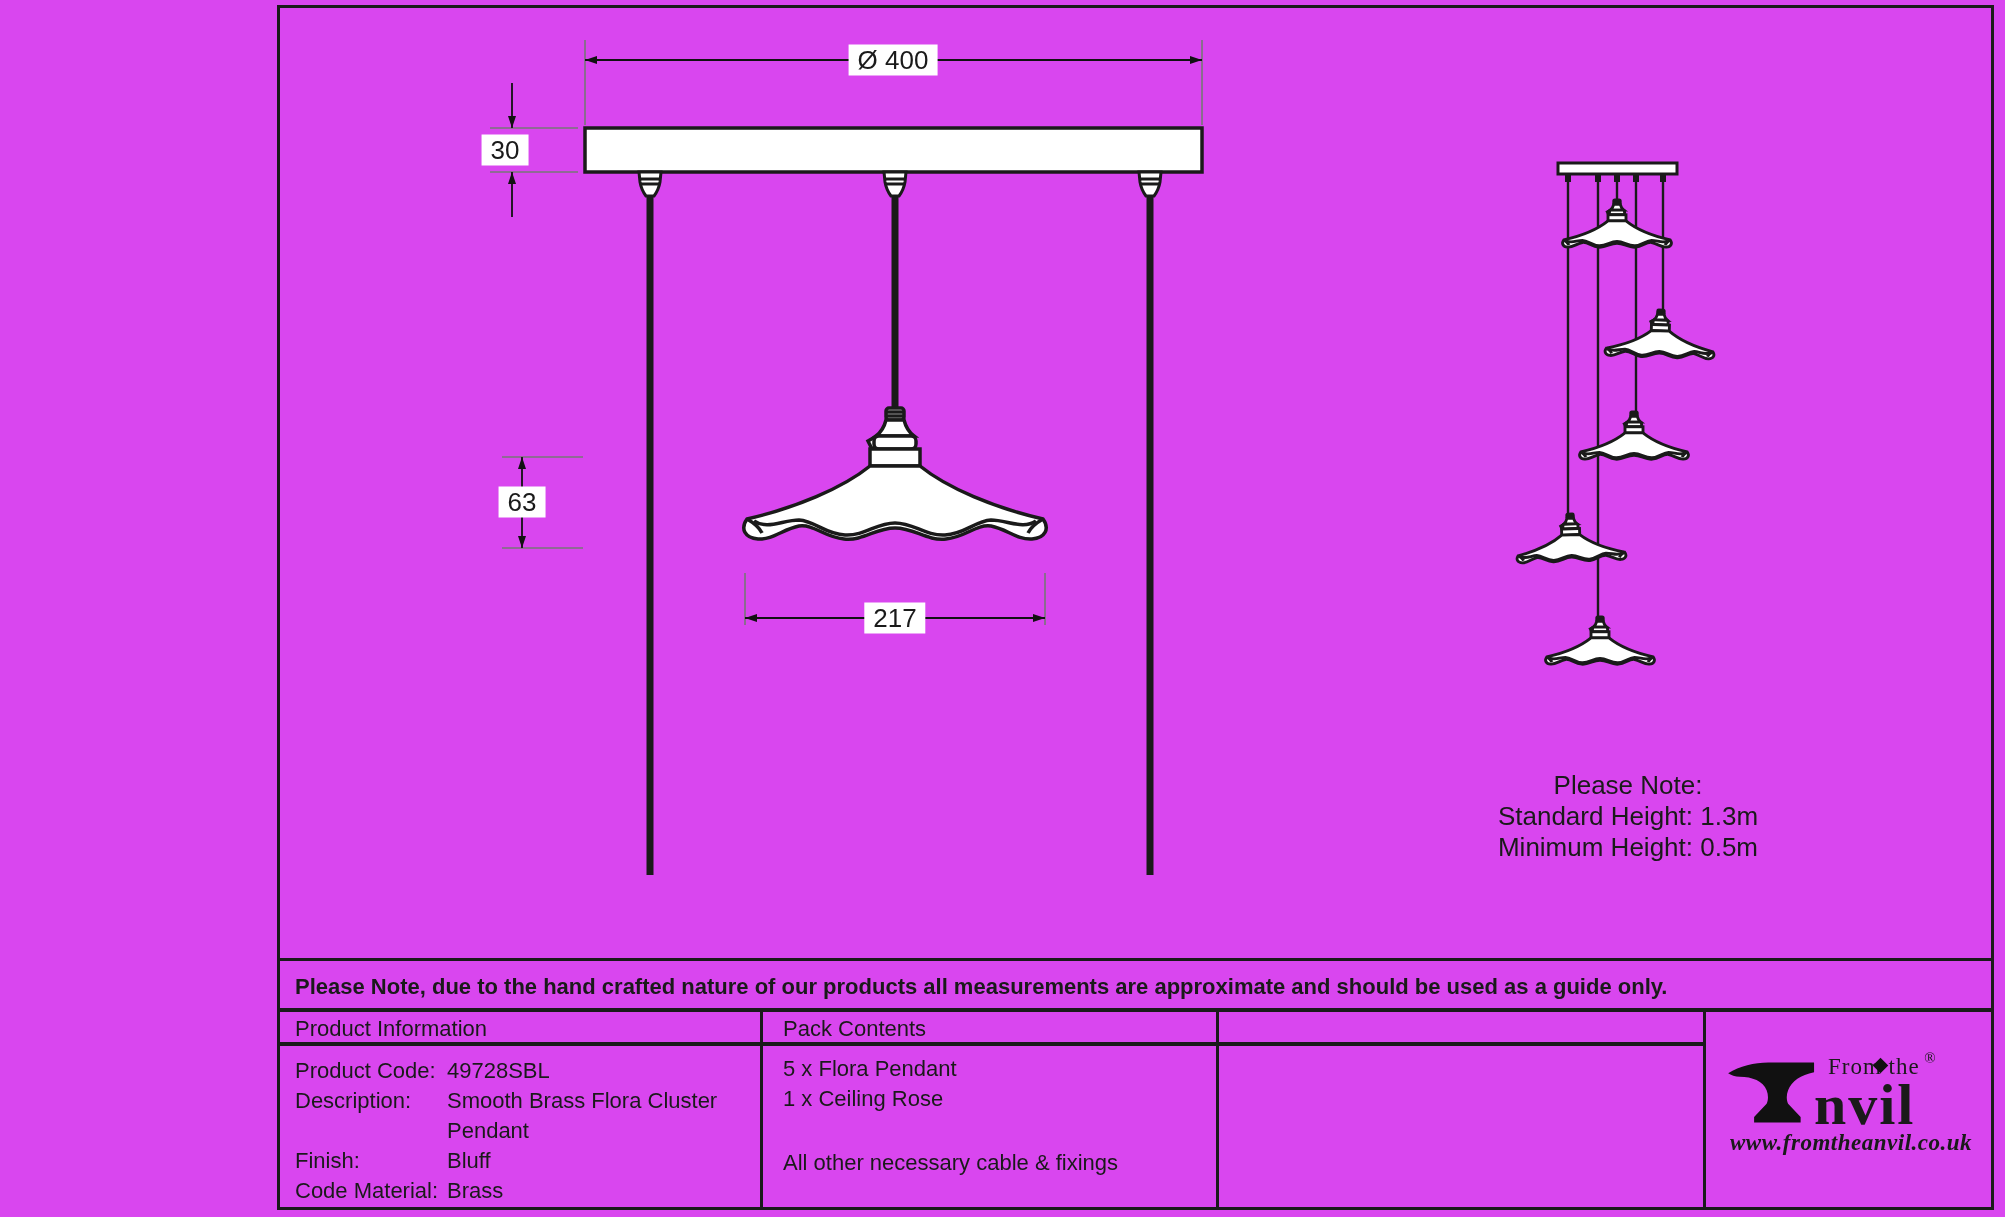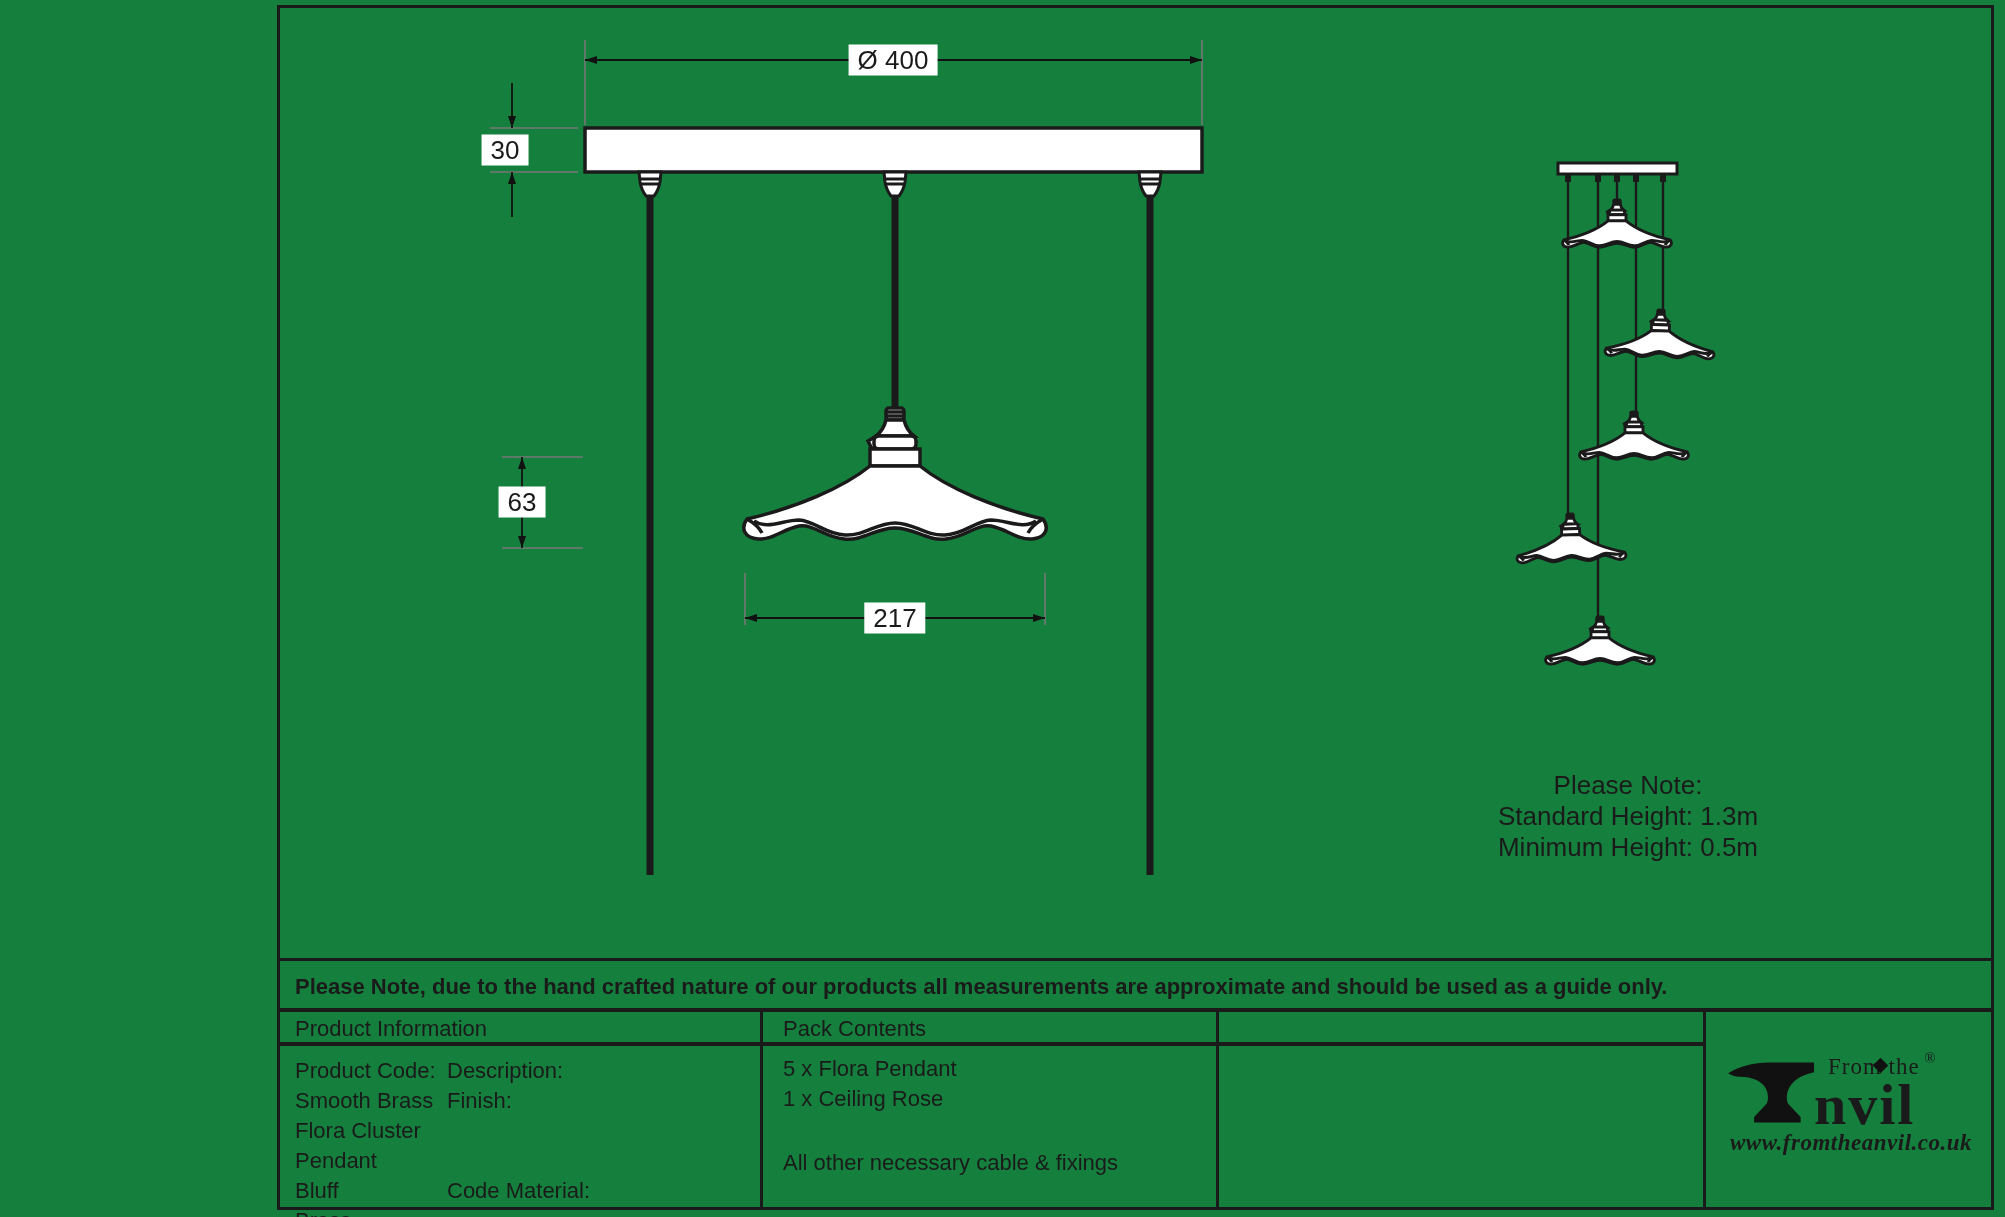--- a/index.html
+++ b/index.html
@@ -1,16 +1,16 @@
 <!DOCTYPE html>
 <html><head>
 <meta charset="utf-8">
 <style>
   html,body{margin:0;padding:0;background:#fff;}
-  .page{position:relative;width:2005px;height:1217px;background:#15803d;overflow:hidden;
+  .page{position:relative;width:2005px;height:1217px;background:#d946ef;overflow:hidden;
         font-family:"Liberation Sans",sans-serif;color:#1a1a1a;}
   .frame{position:absolute;left:277px;top:5px;width:1717px;height:1205px;
          border:3px solid #1a1a1a;box-sizing:border-box;}
   .abs{position:absolute;}
   .hline{position:absolute;left:0;width:1711px;background:#1a1a1a;}
   .vline{position:absolute;width:3px;background:#1a1a1a;}
   .dim-label{position:absolute;transform:translate(-50%,-50%);background:#fff;
              padding:0 9px;font-size:26px;white-space:nowrap;}
   .note-block{position:absolute;left:1198px;top:762px;width:300px;text-align:center;
               font-size:26px;line-height:31px;}
@@ -161,20 +161,21 @@
     <div class="vline" style="left:936px;top:1000px;height:199px"></div>
     <div class="vline" style="left:1423px;top:1000px;height:199px"></div>
 
     <div class="disclaimer">Please Note, due to the hand crafted nature of our products all measurements are approximate and should be used as a guide only.</div>
 
     <div class="th" style="left:15px">Product Information</div>
     <div class="th" style="left:503px">Pack Contents</div>
 
     <div class="ptable">
       <div>Product Code:</div>
+      <div>49728SBL</div>
       <div>Description:</div>
       <div>Smooth Brass Flora Cluster Pendant</div>
       <div>Finish:</div>
       <div>Bluff</div>
       <div>Code Material:</div>
       <div>Brass</div>
     </div>
 
     <div class="pack">
       <div class="pack-line" style="top:0">5 x Flora Pendant</div>

